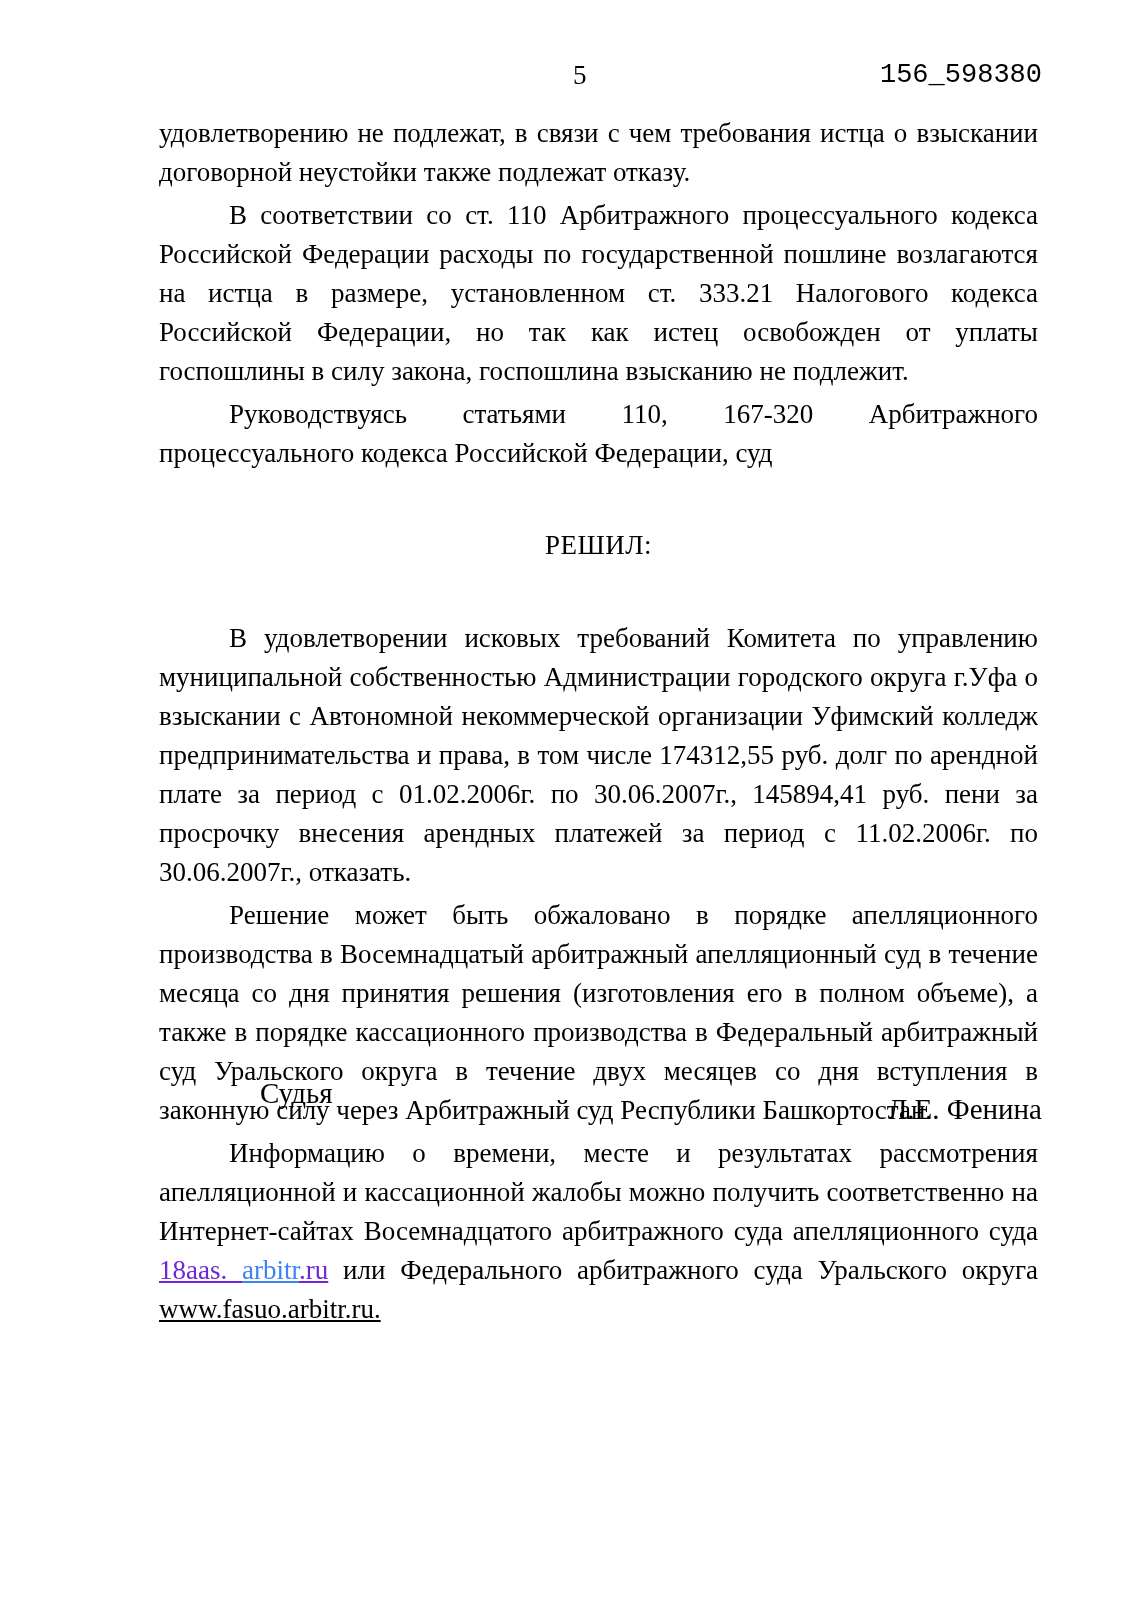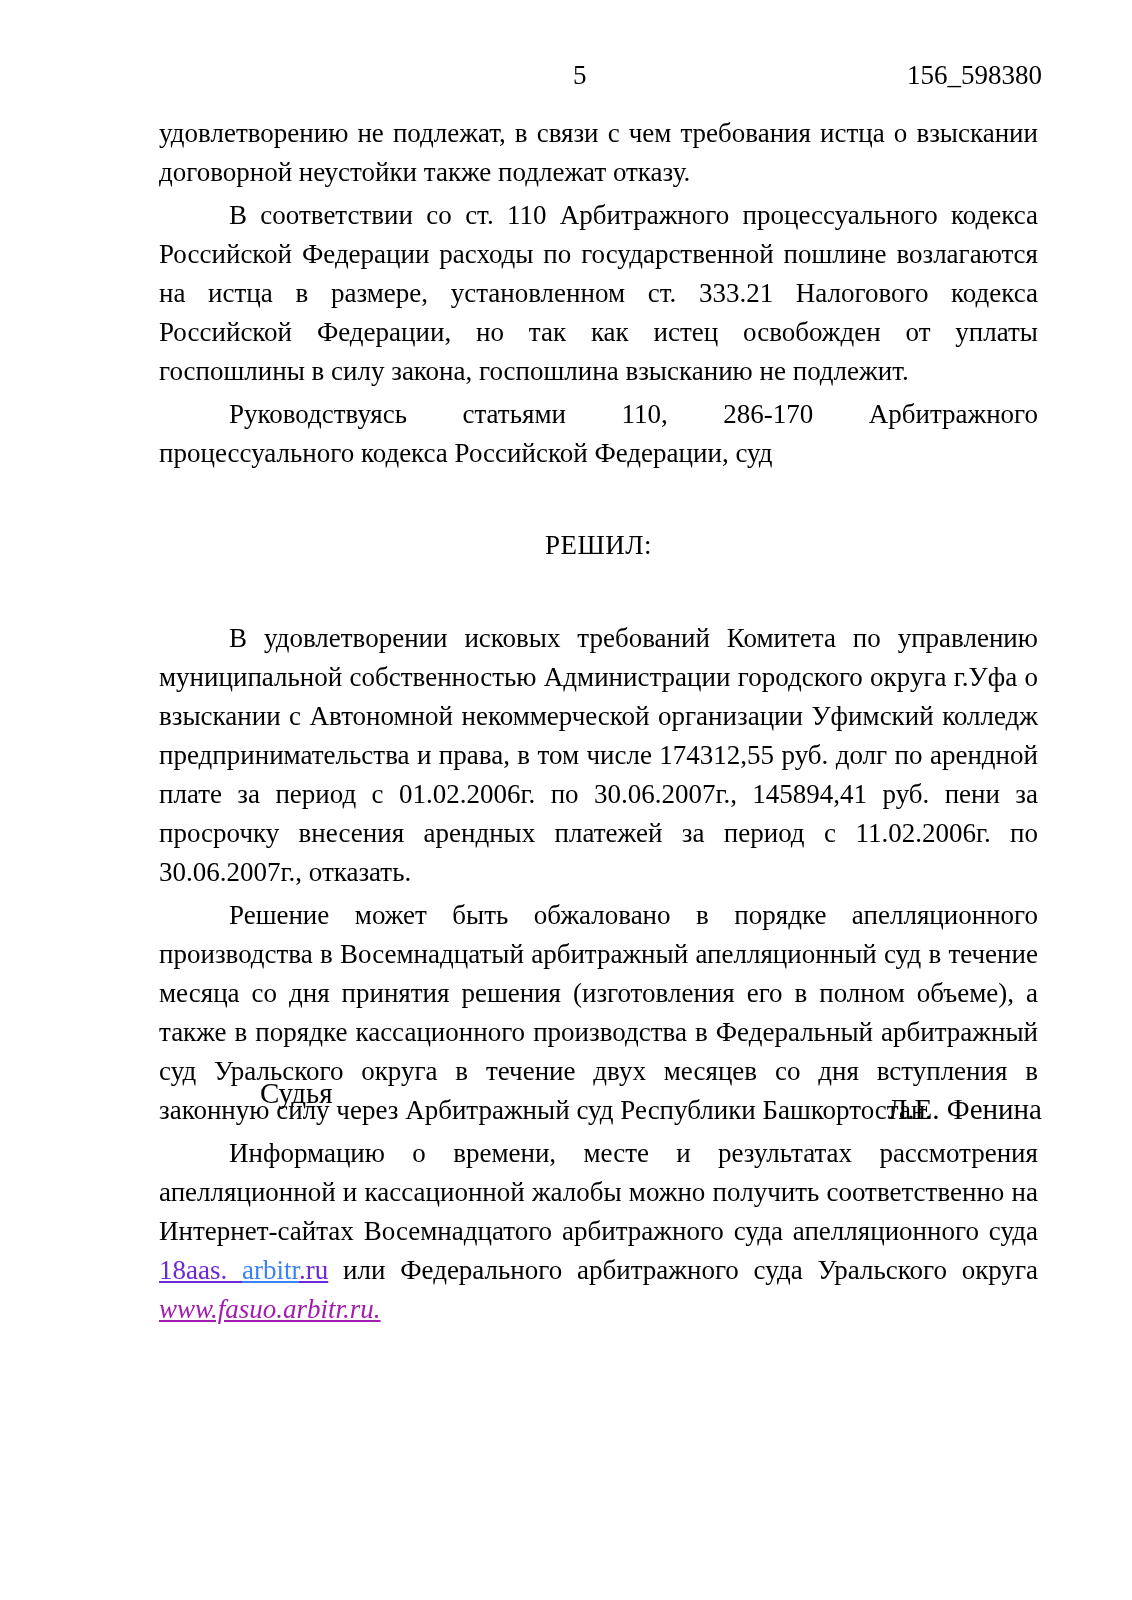--- a/index.html
+++ b/index.html
@@ -35,20 +35,21 @@
   .header-pagenum {
     position: absolute;
     left: 418px;
     top: 0;
   }
   .header-docid {
     position: absolute;
     right: 0;
     top: 0;
     white-space: nowrap;
+    font-family: Liberation Mono, monospace;
   }
   .body-block {
     position: absolute;
     top: 110px;
     left: 155px;
     width: 887px;
   }
   p.para {
     margin: 4px;
     font-size: 27px;
@@ -78,24 +79,23 @@
     color: #6d28d9;
     text-decoration: underline;
     text-underline-offset: 2px;
   }
   .link-dark {
     color: #3b82f6;
     text-decoration: underline;
     text-underline-offset: 2px;
   }
   .link-black {
-    color: #a21caf;
+    color: #000000;
     text-decoration: underline;
     text-underline-offset: 2px;
-    font-style: italic;
   }
   .signature-row {
     position: absolute;
     top: 1073px;
     left: 155px;
     width: 887px;
     height: 40px;
     font-size: 29px;
     line-height: 40px;
   }
@@ -123,21 +123,21 @@
     <span class="header-pagenum">5</span>
     <span class="header-docid">156_598380</span>
   </div>
 
   <div class="body-block">
 
     <p class="para no-indent">удовлетворению не подлежат, в связи с чем требования истца о взыскании договорной неустойки также подлежат отказу.</p>
 
     <p class="para">В соответствии со ст. 110 Арбитражного процессуального кодекса Российской Федерации расходы по государственной пошлине возлагаются на истца в размере, установленном ст. 333.21 Налогового кодекса Российской Федерации, но так как истец освобожден от уплаты госпошлины в силу закона, госпошлина взысканию не подлежит.</p>
 
-    <p class="para">Руководствуясь статьями 110, 286-170 Арбитражного процессуального кодекса Российской Федерации, суд</p>
+    <p class="para">Руководствуясь статьями 110, 167-320 Арбитражного процессуального кодекса Российской Федерации, суд</p>
 
     <p class="ruling-heading">РЕШИЛ:</p>
 
     <p class="para">В удовлетворении исковых требований Комитета по управлению муниципальной собственностью Администрации городского округа г.Уфа о взыскании с Автономной некоммерческой организации Уфимский колледж предпринимательства и права, в том числе 174312,55 руб. долг по арендной плате за период с 01.02.2006г. по 30.06.2007г., 145894,41 руб. пени за просрочку внесения арендных платежей за период с 11.02.2006г. по 30.06.2007г., отказать.</p>
 
     <p class="para">Решение может быть обжаловано в порядке апелляционного производства в Восемнадцатый арбитражный апелляционный суд в течение месяца со дня принятия решения (изготовления его в полном объеме), а также в порядке кассационного производства в Федеральный арбитражный суд Уральского округа в течение двух месяцев со дня вступления в законную силу через Арбитражный суд Республики Башкортостан.</p>
 
     <p class="para"><span>Информацию о времени, месте и результатах рассмотрения апелляционной и кассационной жалобы можно получить соответственно на Интернет-сайтах Восемнадцатого арбитражного суда апелляционного суда </span><span class="nowrap"><span class="link-blue">18aas. </span><span class="link-dark">arbitr</span><span class="link-blue">.ru</span></span><span> или Федерального арбитражного суда Уральского округа </span><span class="link-black nowrap">www.fasuo.arbitr.ru.</span></p>
 
   </div>

